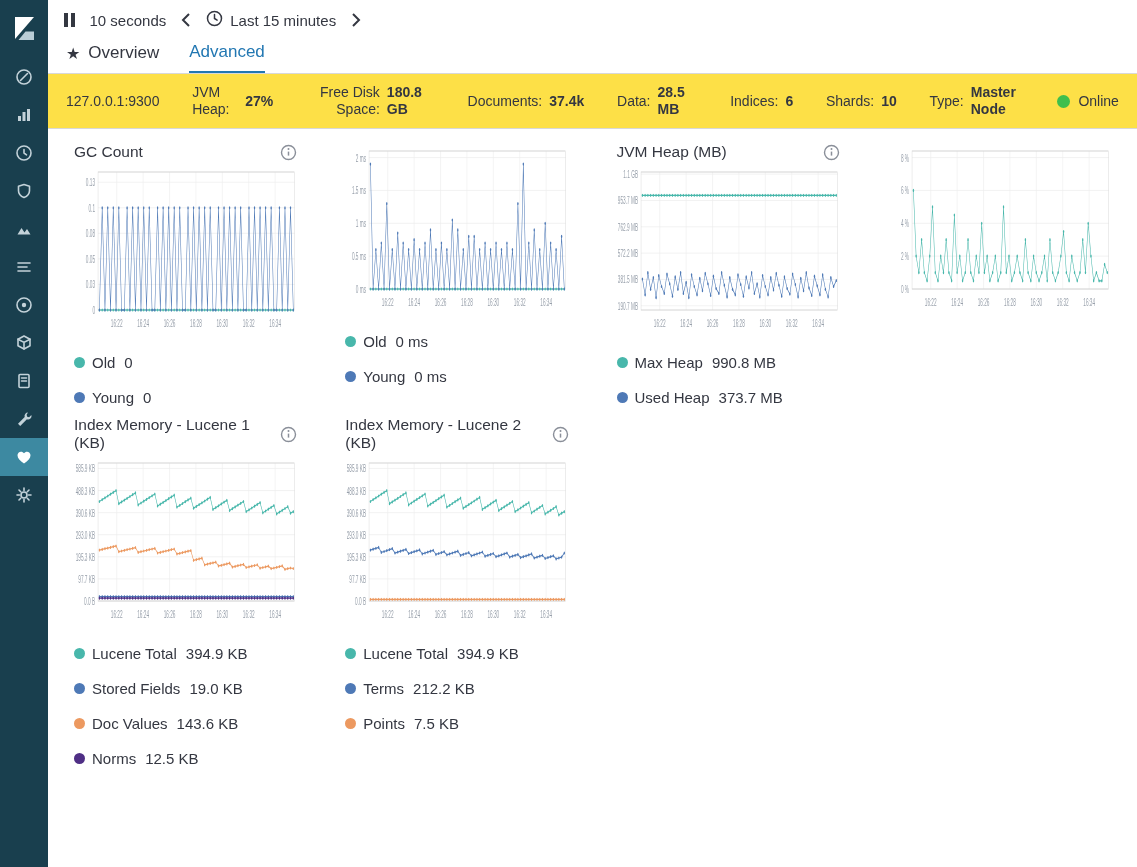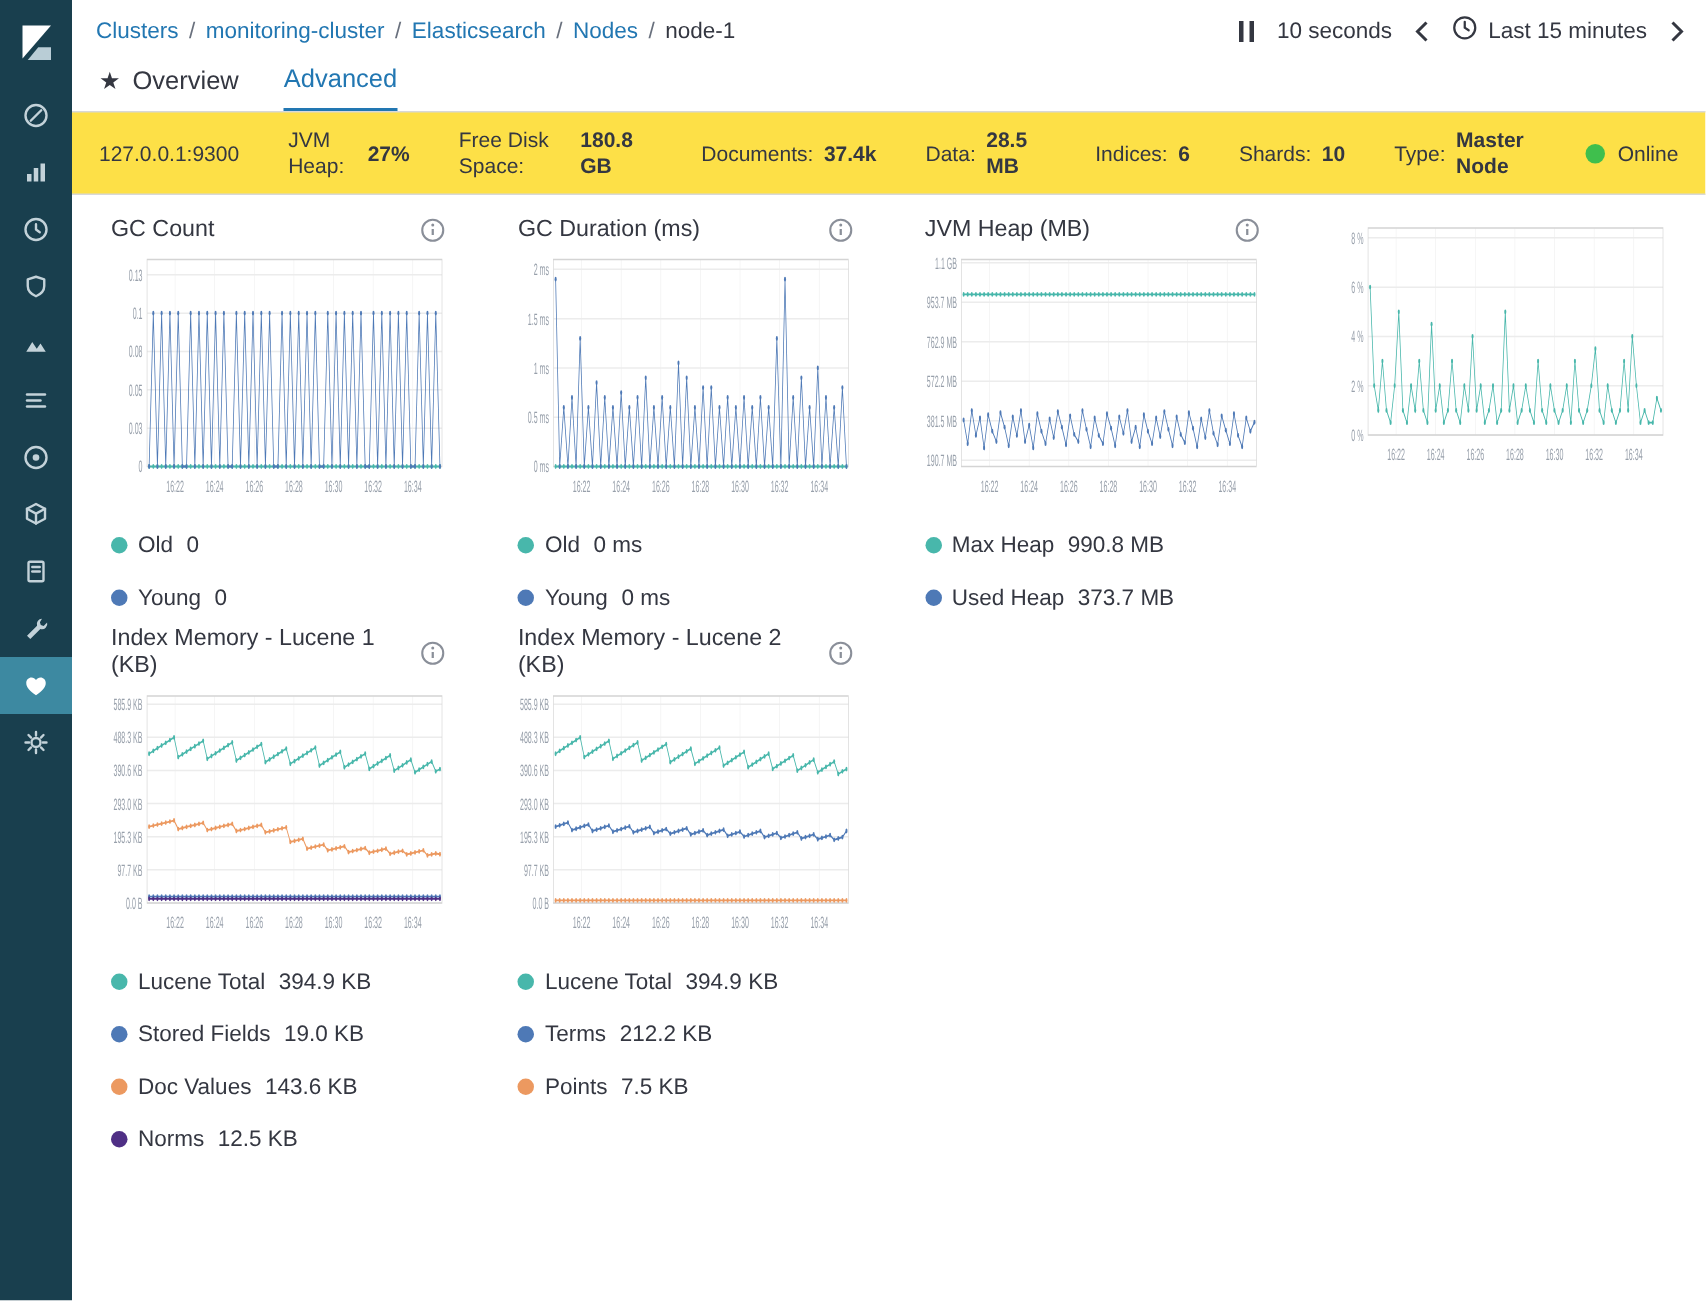--- a/index.html
+++ b/index.html
@@ -33,21 +33,21 @@
   .tab { padding-bottom:9px; display:flex; align-items:center; gap:8px; cursor:pointer; }
   .tab .star { font-size:16px; }
   .tab.active { color:#2277b2; border-bottom:2px solid #2277b2; }
 
   
   .status-bar { background:#fde047; border-top:1px solid #d8d8d8; border-bottom:1px solid #d8d8d8;
     display:flex; align-items:center; justify-content:space-between; padding:8px 18px; min-height:56px; font-size:14px; }
   .sb-item { display:flex; align-items:center; gap:7px; line-height:1.2; }
   .sb-value { font-weight:bold; }
   .wl46 { max-width:46px; display:inline-block; }
-  .wl74 { max-width:74px; display:inline-block; }
+  .wl74 { max-width:74px; display:inline-block;text-align:right; }
   .wv48 { max-width:48px; display:inline-block; }
   .wv40 { max-width:40px; display:inline-block; }
   .wv54 { max-width:54px; display:inline-block; }
   .online-badge { display:flex; align-items:center; gap:8px; }
   .online-dot { width:13px; height:13px; border-radius:50%; }
 
   
   .charts { flex:1; padding:14px 26px 0 26px; display:grid; grid-template-columns:1fr 1fr 1fr 1fr; column-gap:48px; row-gap:10px; align-content:start; }
   .chart-head { display:flex; justify-content:space-between; align-items:center; margin-bottom:3px; }
   .chart-title { font-size:15.5px; font-weight:400; color:#343741; }
@@ -137,23 +137,20 @@
     <svg width="20" height="20" viewBox="0 0 20 20">
         <circle cx="10" cy="10" r="3"></circle>
         <path d="M10 3v2.4M10 14.6V17M3 10h2.4M14.6 10H17M5 5l1.7 1.7M13.3 13.3L15 15M15 5l-1.7 1.7M6.7 13.3L5 15"></path>
       </svg>
   </div>
 </nav>
 
 <div class="main">
   <header class="header">
     <div class="breadcrumb-row">
-      <div class="breadcrumb">
-        <span class="crumb-link">Clusters</span><span class="crumb-sep">/</span><span class="crumb-link">monitoring-cluster</span><span class="crumb-sep">/</span><span class="crumb-link">Elasticsearch</span><span class="crumb-sep">/</span><span class="crumb-link">Nodes</span><span class="crumb-sep">/</span><span>node-1</span>
-      </div>
       <div class="time-controls">
         <span class="pause-bars">
             <i></i>
             <i></i>
           </span>
         <span>10 seconds</span>
         <span class="chev">
           <svg width="10" height="16" viewBox="0 0 10 16">
               <polyline points="8,2 2,8 8,14" fill="none" stroke="#343741" stroke-width="2"></polyline>
             </svg>
@@ -417,30 +414,20 @@
             <span class="legend-value">0</span>
           </span>
           <span class="legend-item">
             <span class="legend-dot" style="background: rgb(78, 121, 182);"></span>
             <span>Young</span>
             <span class="legend-value">0</span>
           </span>
         </div>
 </section>
     <section class="chart-block">
-  <div class="chart-head">
-    <h2 class="chart-title">GC Duration (ms)</h2>
-    <span class="info-icon">
-      <svg width="17" height="17" viewBox="0 0 17 17">
-              <circle cx="8.5" cy="8.5" r="7" fill="none" stroke="#8a8f99" stroke-width="1.4"></circle>
-              <line x1="8.5" y1="7.6" x2="8.5" y2="11.6" stroke="#8a8f99" stroke-width="1.5"></line>
-              <circle cx="8.5" cy="5" r="1" fill="#8a8f99"></circle>
-            </svg>
-    </span>
-  </div>
   <div class="chart-plot">
           <svg viewBox="0 0 520 188" preserveAspectRatio="none">
             <line x1="99.50999999999999" y1="8" x2="99.50999999999999" y2="146" stroke="#f0f0f0" stroke-width="1"></line>
             <text x="99.50999999999999" y="163" text-anchor="middle" font-size="11" fill="#98a0ab">16:22</text>
             <line x1="161.01940000000002" y1="8" x2="161.01940000000002" y2="146" stroke="#f0f0f0" stroke-width="1"></line>
             <text x="161.01940000000002" y="163" text-anchor="middle" font-size="11" fill="#98a0ab">16:24</text>
             <line x1="222.52880000000002" y1="8" x2="222.52880000000002" y2="146" stroke="#f0f0f0" stroke-width="1"></line>
             <text x="222.52880000000002" y="163" text-anchor="middle" font-size="11" fill="#98a0ab">16:26</text>
             <line x1="284.0382" y1="8" x2="284.0382" y2="146" stroke="#f0f0f0" stroke-width="1"></line>
             <text x="284.0382" y="163" text-anchor="middle" font-size="11" fill="#98a0ab">16:28</text>

